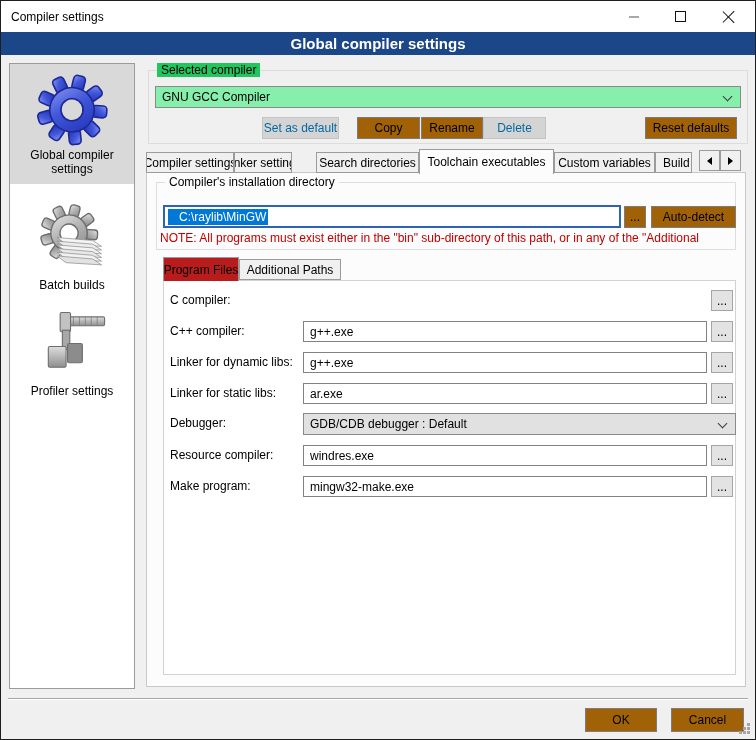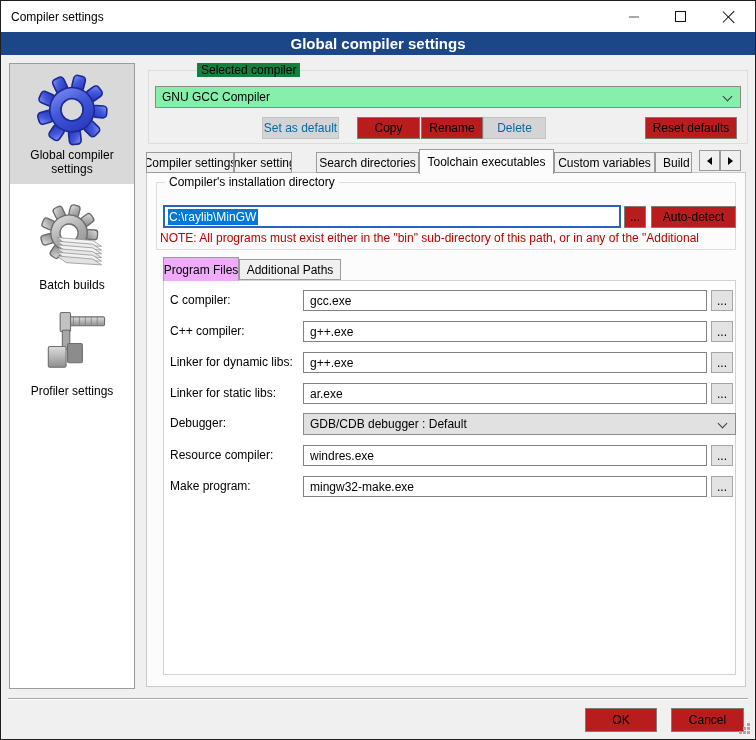--- a/index.html
+++ b/index.html
@@ -35,34 +35,34 @@
   .side-item { position:relative; width:100%; text-align:center; cursor:default; }
   .side-item .icn { display:block; margin:6px auto 2px auto; }
   .side-item .lbl { display:block; font-size:12px; line-height:14px; padding:0 4px 8px 4px; }
   .side-sel { background:#d9d9d9; }
   .si-1 { padding-top:2px; } .si-2 { margin-top:8px; } .si-3 { margin-top:18px; }
 
   
   .groupbox { position:absolute; border:1px solid #dcdcdc; }
   .gb-label { position:absolute; top:-8px; left:8px; padding:0 4px; font-size:12px; white-space:nowrap; }
   .gb1 { left:148px; top:70px; width:600px; height:74px; }
-  .gb1 .gb-label { background:#15803d;margin-left:40px; }
+  .gb1 .gb-label { background:#22c55e; }
   .gb2 { left:156px; top:182px; width:580px; height:68px; border-color:#ddd; }
   .gb2 .gb-label { background:#fcfcfc; }
 
   
   .combo { position:absolute; border:1px solid #8a8a8a; display:flex; align-items:center; }
   .combo .val { padding-left:6px; white-space:nowrap; overflow:hidden; }
   .chev { position:absolute; right:9px; top:6px; width:7px; height:7px;
           border-right:1.5px solid #3c3c3c; border-bottom:1.5px solid #3c3c3c; transform:rotate(45deg); }
   .combo-main { left:155px; top:86px; width:586px; height:22px; background:#86efac; }
   .combo-dbg { background:#e1e1e1; }
 
   
-  .btn { position:absolute; height:22px; background:#b91c1c; border:1px solid #7c7c7c;
+  .btn { position:absolute; height:22px; background:#a16207; border:1px solid #7c7c7c;
          display:flex; align-items:center; justify-content:center; font-size:12px; cursor:default; }
   .btn.disabled { background:#d4d4d4; border-color:#c3c3c3; color:#0369a1; }
   .b-setdef { left:262px; top:117px; width:77px; }
   .b-copy   { left:357px; top:117px; width:63px; }
   .b-rename { left:421px; top:117px; width:62px; }
   .b-delete { left:483px; top:117px; width:63px; }
   .b-reset  { left:645px; top:117px; width:92px; }
   .b-browse1 { left:624px; top:206px; width:22px; height:22px; }
   .b-auto    { left:651px; top:206px; width:85px; height:22px; }
   .b-ok     { left:585px; top:708px; width:72px; height:24px; }
@@ -82,28 +82,28 @@
   .ta-left { left:699px; } .ta-right { left:720px; }
   .tri-l { width:0; height:0; border-top:4px solid transparent; border-bottom:4px solid transparent; border-right:5px solid #000; }
   .tri-r { width:0; height:0; border-top:4px solid transparent; border-bottom:4px solid transparent; border-left:5px solid #000; }
 
   .tabpage { position:absolute; left:146px; top:172px; width:600px; height:515px;
              background:#fcfcfc; border:1px solid #c8c8c8; z-index:0; }
 
   
   .dir-input { position:absolute; left:163px; top:205px; width:458px; height:23px;
                background:#fff; border:2px solid #2d62b8; display:flex; align-items:center; z-index:2;}
-  .dir-input .sel { margin-left:3px; background:#0078d7; color:#fff; padding:1px 2px 1px 1px; white-space:nowrap; }
+  .dir-input .sel { margin-left:3px; background:#0078d7; color:#fff; padding:1px 2px 1px 11px; white-space:nowrap; }
   .note { position:absolute; left:160px; top:231px; width:575px; height:15px; color:#c00000;
           white-space:nowrap; overflow:hidden; font-size:12px; z-index:2; }
 
   
   .subtab { position:absolute; background:#f0f0f0; border:1px solid #9b9b9b; display:flex;
             align-items:center; justify-content:center; font-size:12px; white-space:nowrap; cursor:default; }
-  .st0 { left:163px; top:257px; width:76px; height:24px; background:#f0abfc; border-bottom:none; z-index:3; }
+  .st0 { left:163px; top:257px; width:76px; height:24px; background:#b91c1c; border-bottom:none; z-index:3; }
   .st1 { left:239px; top:259px; width:102px; height:21px; z-index:1; }
   .innerpage { position:absolute; left:163px; top:280px; width:573px; height:395px;
                background:#fff; border:1px solid #d2d2d2; z-index:0; }
 
   
   .frow { position:absolute; left:163px; width:573px; height:22px; z-index:2; }
   .r0{top:290px}.r1{top:321px}.r2{top:352px}.r3{top:383px}.r4{top:413px}.r5{top:445px}.r6{top:476px}
   .frow .flabel { position:absolute; left:7px; top:3px; white-space:nowrap; }
   .ffield { position:absolute; left:140px; top:0; width:404px; height:21px; background:#fff;
             border:1px solid #828282; display:flex; align-items:center; }
@@ -254,23 +254,20 @@
 <div class="btn b-browse1">...</div>
 <div class="btn b-auto">Auto-detect</div>
 <div class="note">NOTE: All programs must exist either in the "bin" sub-directory of this path, or in any of the "Additional</div>
 
 <div class="subtab st0">Program Files</div>
 <div class="subtab st1">Additional Paths</div>
 <div class="innerpage"></div>
 
 <div class="frow r0">
   <span class="flabel">C compiler:</span>
-  <div class="ffield">
-      <span class="val">gcc.exe</span>
-    </div>
   <div class="b-browse-row">...</div>
 </div>
 <div class="frow r1">
   <span class="flabel">C++ compiler:</span>
   <div class="ffield">
       <span class="val">g++.exe</span>
     </div>
   <div class="b-browse-row">...</div>
 </div>
 <div class="frow r2">

